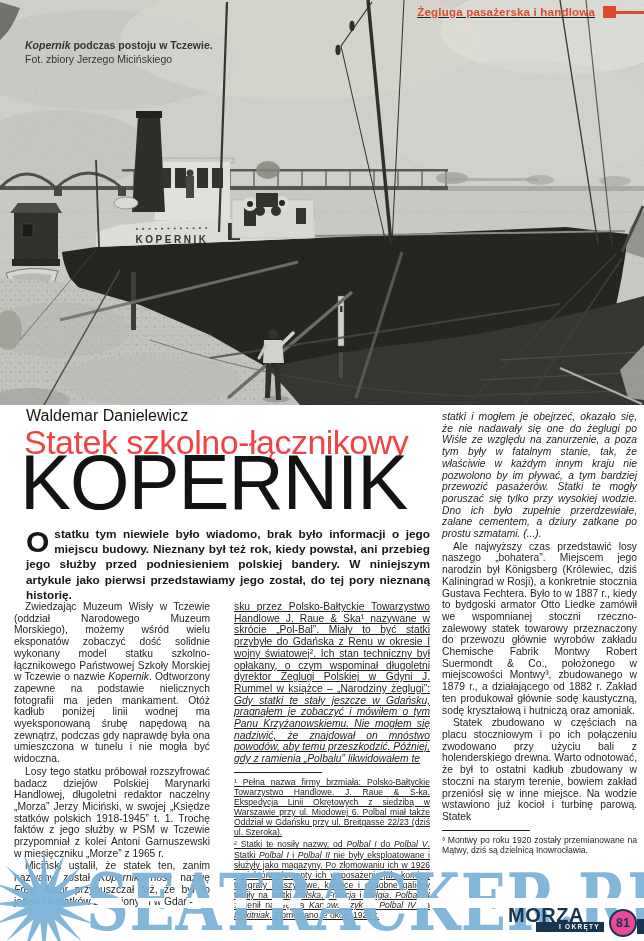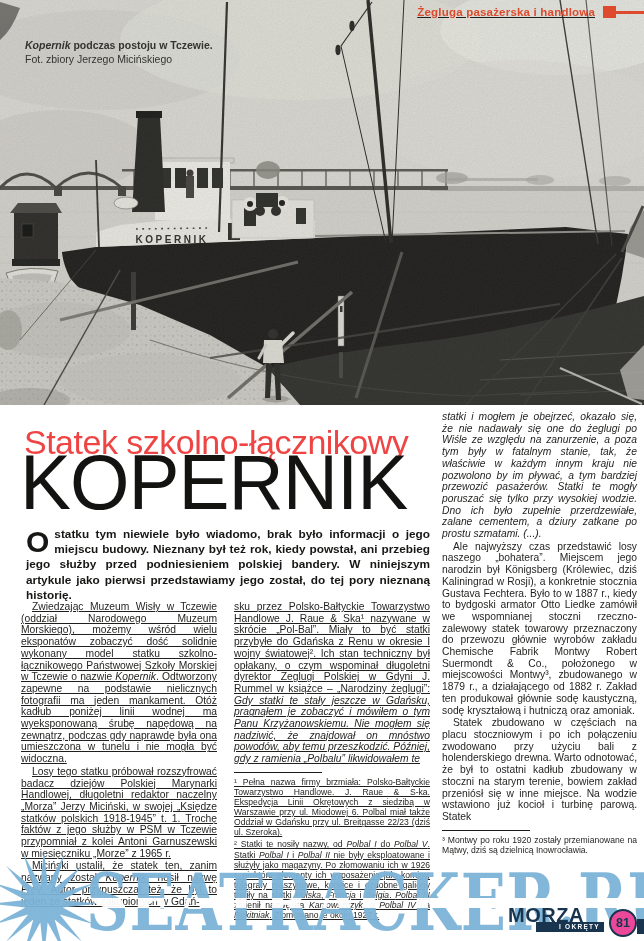--- a/index.html
+++ b/index.html
@@ -20,21 +20,21 @@
   .kicker{position:absolute;left:24px;top:423px;font-size:34px;letter-spacing:-0.5px;color:#ef4444;z-index:2;white-space:nowrap;}
   .title{position:absolute;left:20px;top:447px;font-size:78px;line-height:70px;letter-spacing:-1px;
          color:#131312;z-index:2;white-space:nowrap;transform:scaleX(0.98);transform-origin:left;}
   .lead{position:absolute;left:26px;top:527px;width:404px;font-size:11.8px;line-height:15.2px;
         font-weight:bold;text-align:justify;color:#161614;z-index:2;}
   .dropcap{float:left;font-size:30px;line-height:26px;font-weight:bold;padding:2px 5px 0 0;}
   
   .col{position:absolute;font-size:10.3px;line-height:11.7px;text-align:justify;z-index:2;}
   .col p{margin:0 0 1px 0;}
   .col p.ind{text-indent:11px;}
-  .col1{left:21px;top:601px;width:196px;text-decoration:underline;}
+  .col1{left:14px;top:601px;width:196px;}
   .col2{left:234px;top:601px;width:196px;text-decoration:underline;}
   .col3{left:442px;top:411px;width:195px;}
   .fnrule{width:88px;border:none;border-top:1.5px solid #1a1a18;margin:7px 0 4px 0;}
   .footnotes{font-size:8.6px;line-height:10.1px;text-align:justify;}
   .footnotes p{margin:0 0 2px 0;}
   
   .watermark{position:absolute;left:86px;top:868px;z-index:5;white-space:nowrap;
              font-family:"DejaVu Serif",serif;font-weight:bold;font-size:79px;line-height:70px;
              letter-spacing:1px;transform:scaleX(0.75);transform-origin:left center;
              background-image:linear-gradient(180deg,#7db4d8 0%,#7db4d8 43%,#ffffff 43%,#ffffff 57%,#7db4d8 57%,#7db4d8 100%);
@@ -207,20 +207,21 @@
     <div class="l1"><i>Kopernik</i><span> podczas postoju w Tczewie.</span></div>
     <div class="l2">Fot. zbiory Jerzego Micińskiego</div>
   </div>
 
   <div class="section-tag">
     <span class="label">Żegluga pasażerska i handlowa</span>
     <span class="sq"></span>
     <span class="ln"></span>
   </div>
 
+  <div class="author">Waldemar Danielewicz</div>
   <div class="kicker">Statek szkolno-łącznikowy</div>
   <div class="title">KOPERNIK</div>
 
   <div class="lead">
     <span class="dropcap">O</span><span>statku tym niewiele było wiadomo, brak było informacji o jego miejscu budowy. Nieznany był też rok, kiedy powstał, ani przebieg jego służby przed podniesieniem polskiej bandery. W niniejszym artykule jako pierwsi przedstawiamy jego został, do tej pory nieznaną historię.</span>
   </div>
 
   <div class="col col1">
     <p class="ind"><span>Zwiedzając Muzeum Wisły w Tczewie (oddział Narodowego Muzeum Morskiego), możemy wśród wielu eksponatów zobaczyć dość solidnie wykonany model statku szkolno-łącznikowego Państwowej Szkoły Morskiej w Tczewie o nazwie </span><i>Kopernik</i><span>. Odtworzony zapewne na podstawie nielicznych fotografii ma jeden mankament. Otóż kadłub poniżej linii wodnej ma wyeksponowaną śrubę napędową na zewnątrz, podczas gdy naprawdę była ona umieszczona w tunelu i nie mogła być widoczna.</span></p>
     <p class="ind"><span>Losy tego statku próbował rozszyfrować badacz dziejów Polskiej Marynarki Handlowej, długoletni redaktor naczelny „Morza” Jerzy Miciński, w swojej „Księdze statków polskich 1918-1945” t. 1. Trochę faktów z jego służby w PSM w Tczewie przypomniał z kolei Antoni Garnuszewski w miesięczniku „Morze” z 1965 r.</span></p>

